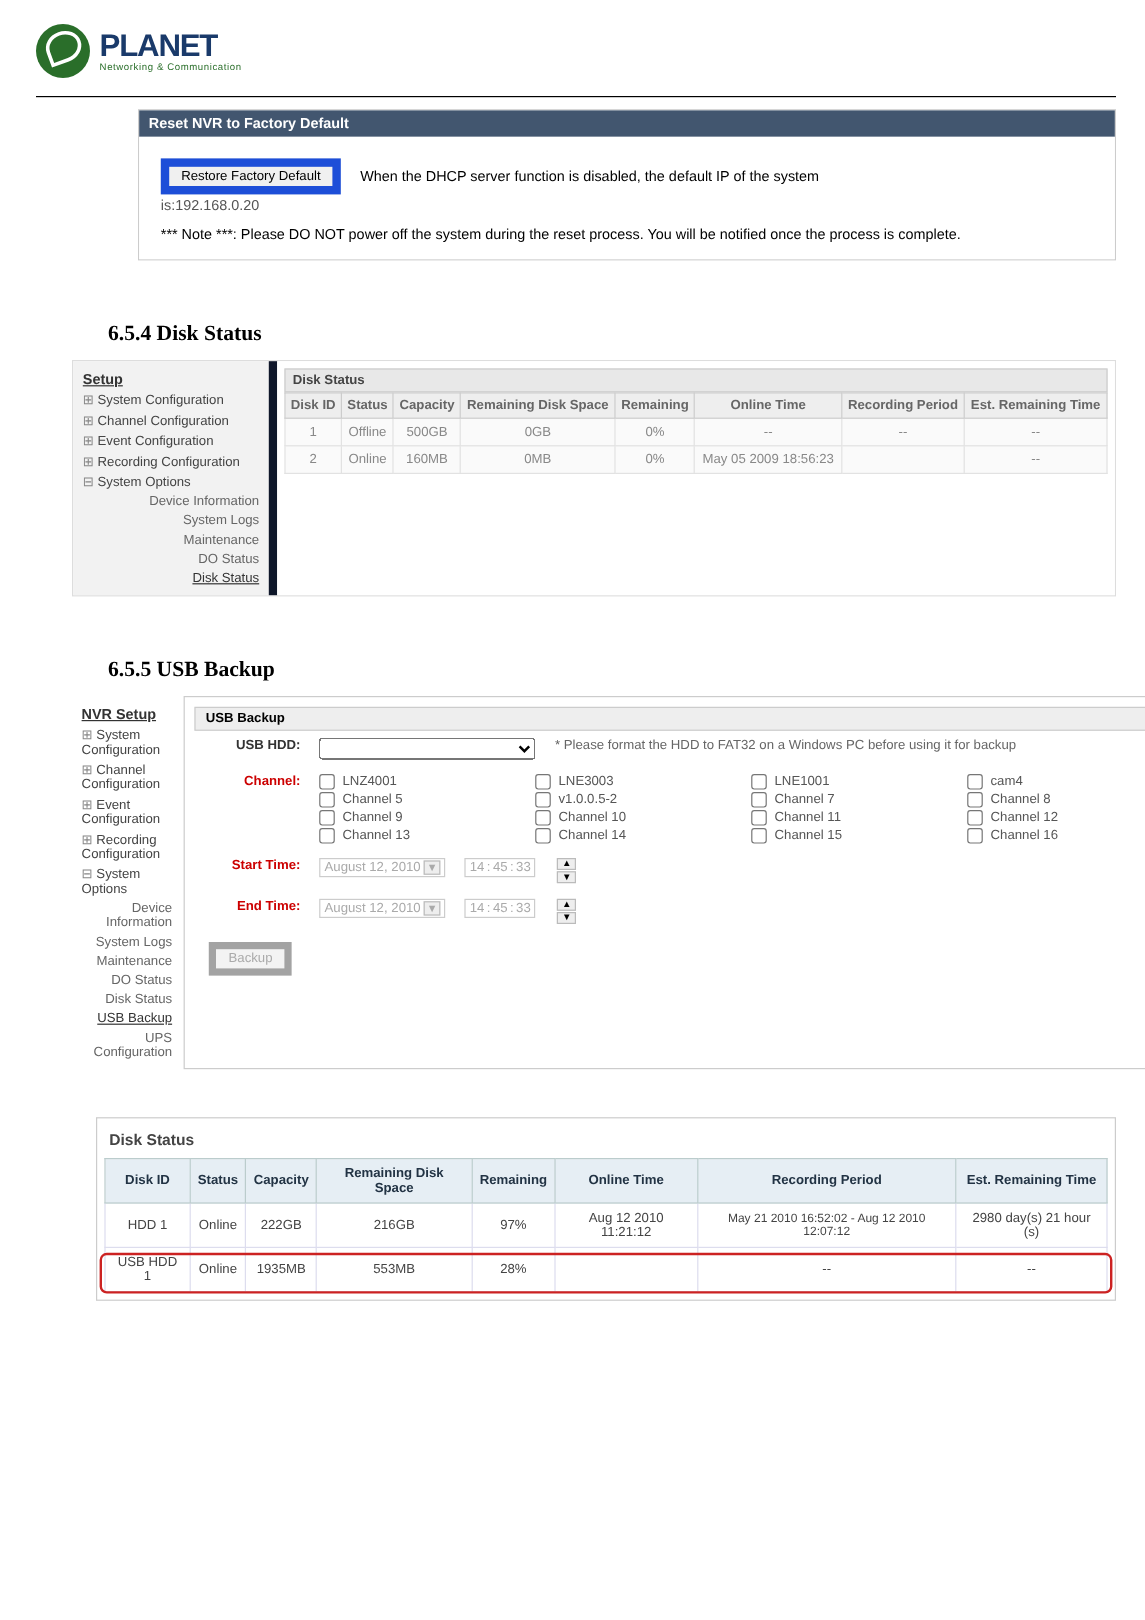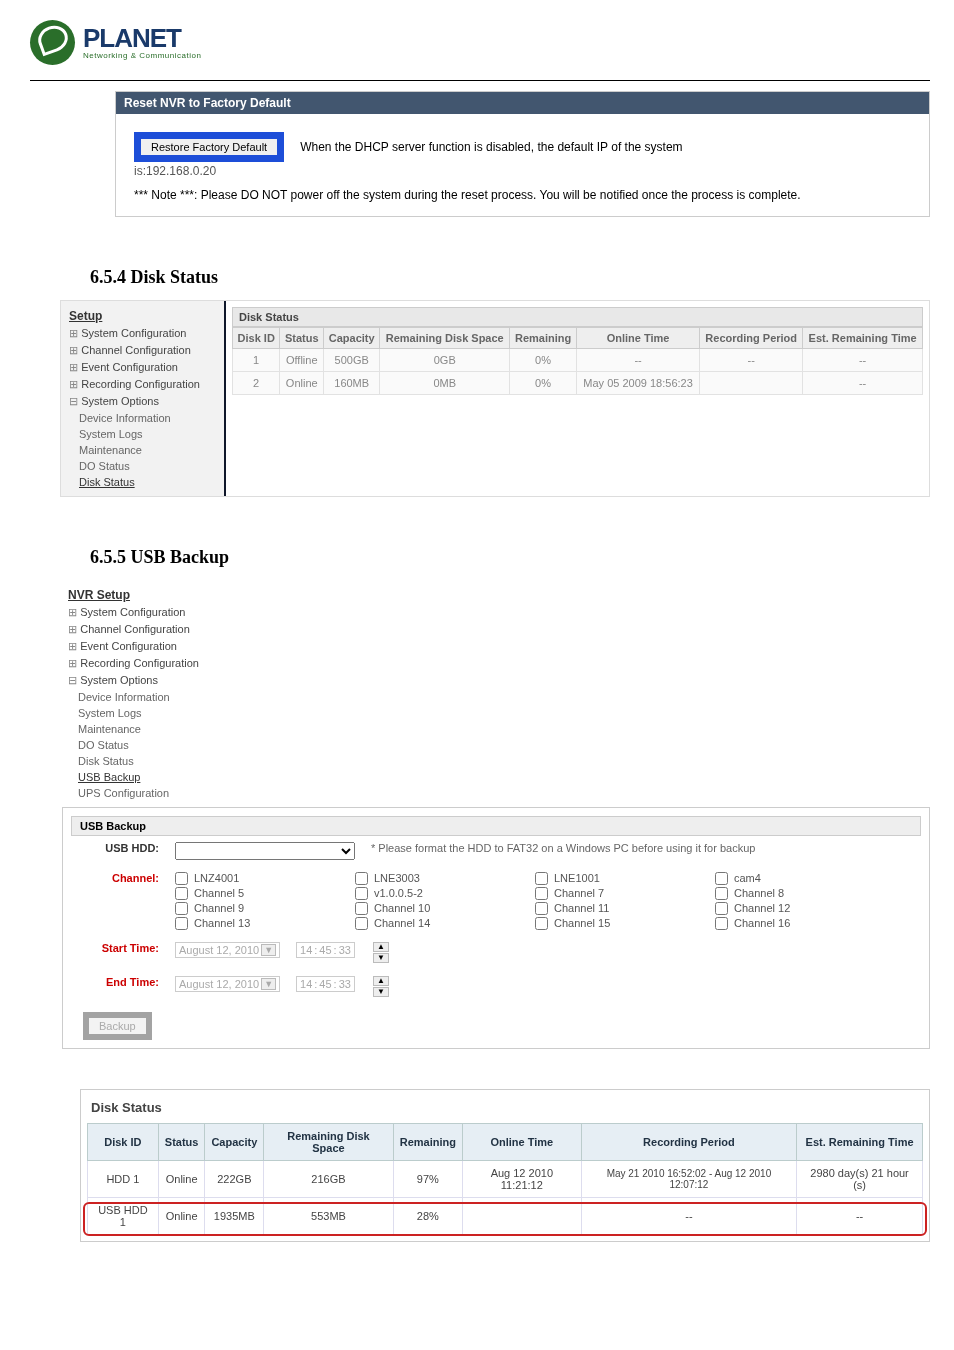--- a/index.html
+++ b/index.html
@@ -100,34 +100,35 @@
     }
     
     .setup-block {
       display: flex;
       border: 1px solid #ddd;
       margin: 0 0 0 30px;
     }
     .setup-sidebar {
       width: 155px;
       background: #f2f2f2;
-      border-right: 2px solid #0f172a;
+      border-right: 7px solid #0f172a;
       padding: 6px 4px;
     }
     .setup-sidebar .heading {
       font-weight: bold;
       font-size: 12px;
       text-decoration: underline;
       padding: 2px 4px;
       color: #333;
     }
     .tree-item {
       font-size: 11px;
       padding: 2px 4px 2px 14px;
       color: #666;
+      text-align: right;
     }
     .tree-top {
       font-size: 11px;
       padding: 2px 4px;
       color: #444;
     }
     .tree-top::before {
       content: "⊞ ";
       color: #888;
     }
@@ -384,21 +385,21 @@
           <td></td>
           <td>--</td>
         </tr>
       </tbody>
     </table>
   </div>
 </div>
 
 <div class="section-heading">6.5.5 USB Backup</div>
 
-<div class="setup-block" style="border:none;flex-direction:column;">
+<div class="setup-block" style="border:none;">
   <div class="setup-sidebar" style="background:#fff;border:none;">
     <div class="heading">NVR Setup</div>
     <div class="tree-top">System Configuration</div>
     <div class="tree-top">Channel Configuration</div>
     <div class="tree-top">Event Configuration</div>
     <div class="tree-top">Recording Configuration</div>
     <div class="tree-top open">System Options</div>
     <div class="tree-item">Device Information</div>
     <div class="tree-item">System Logs</div>
     <div class="tree-item">Maintenance</div>

